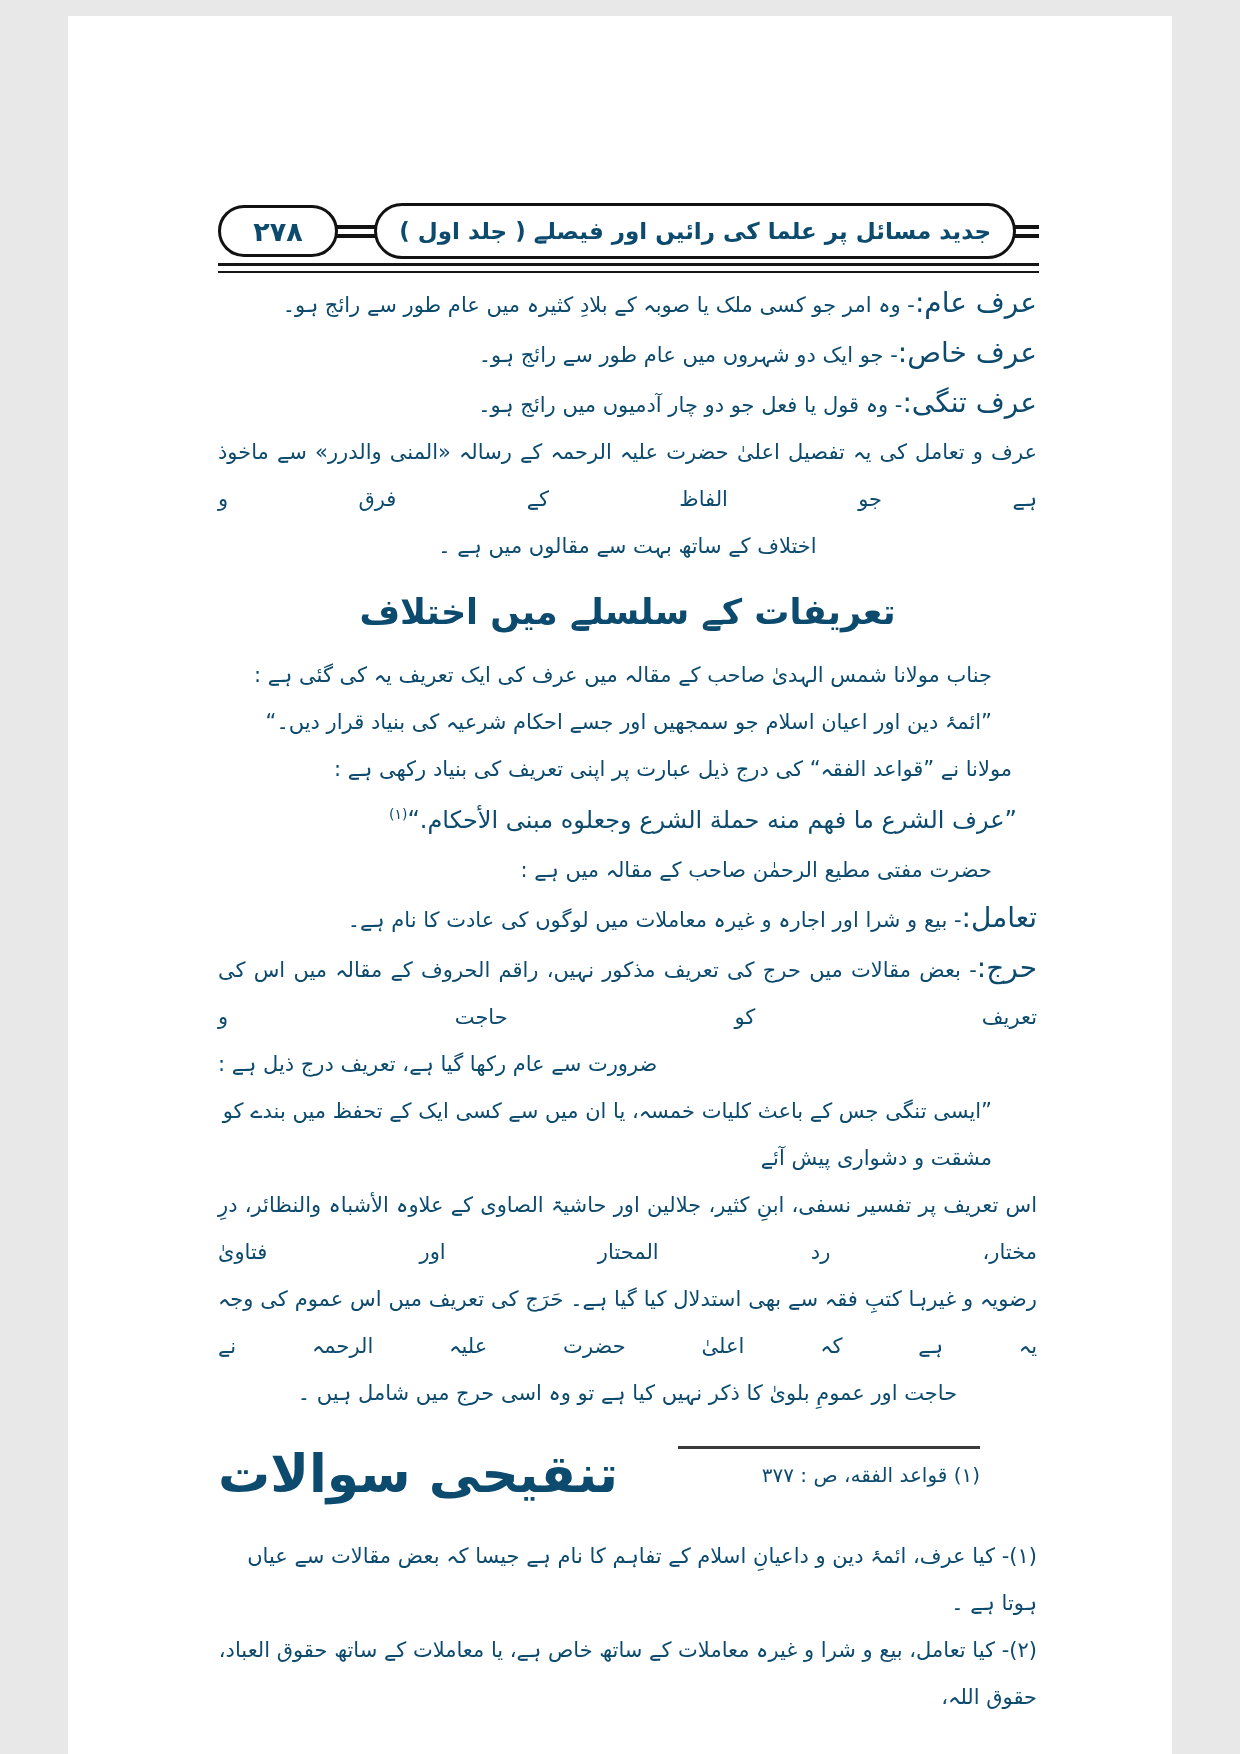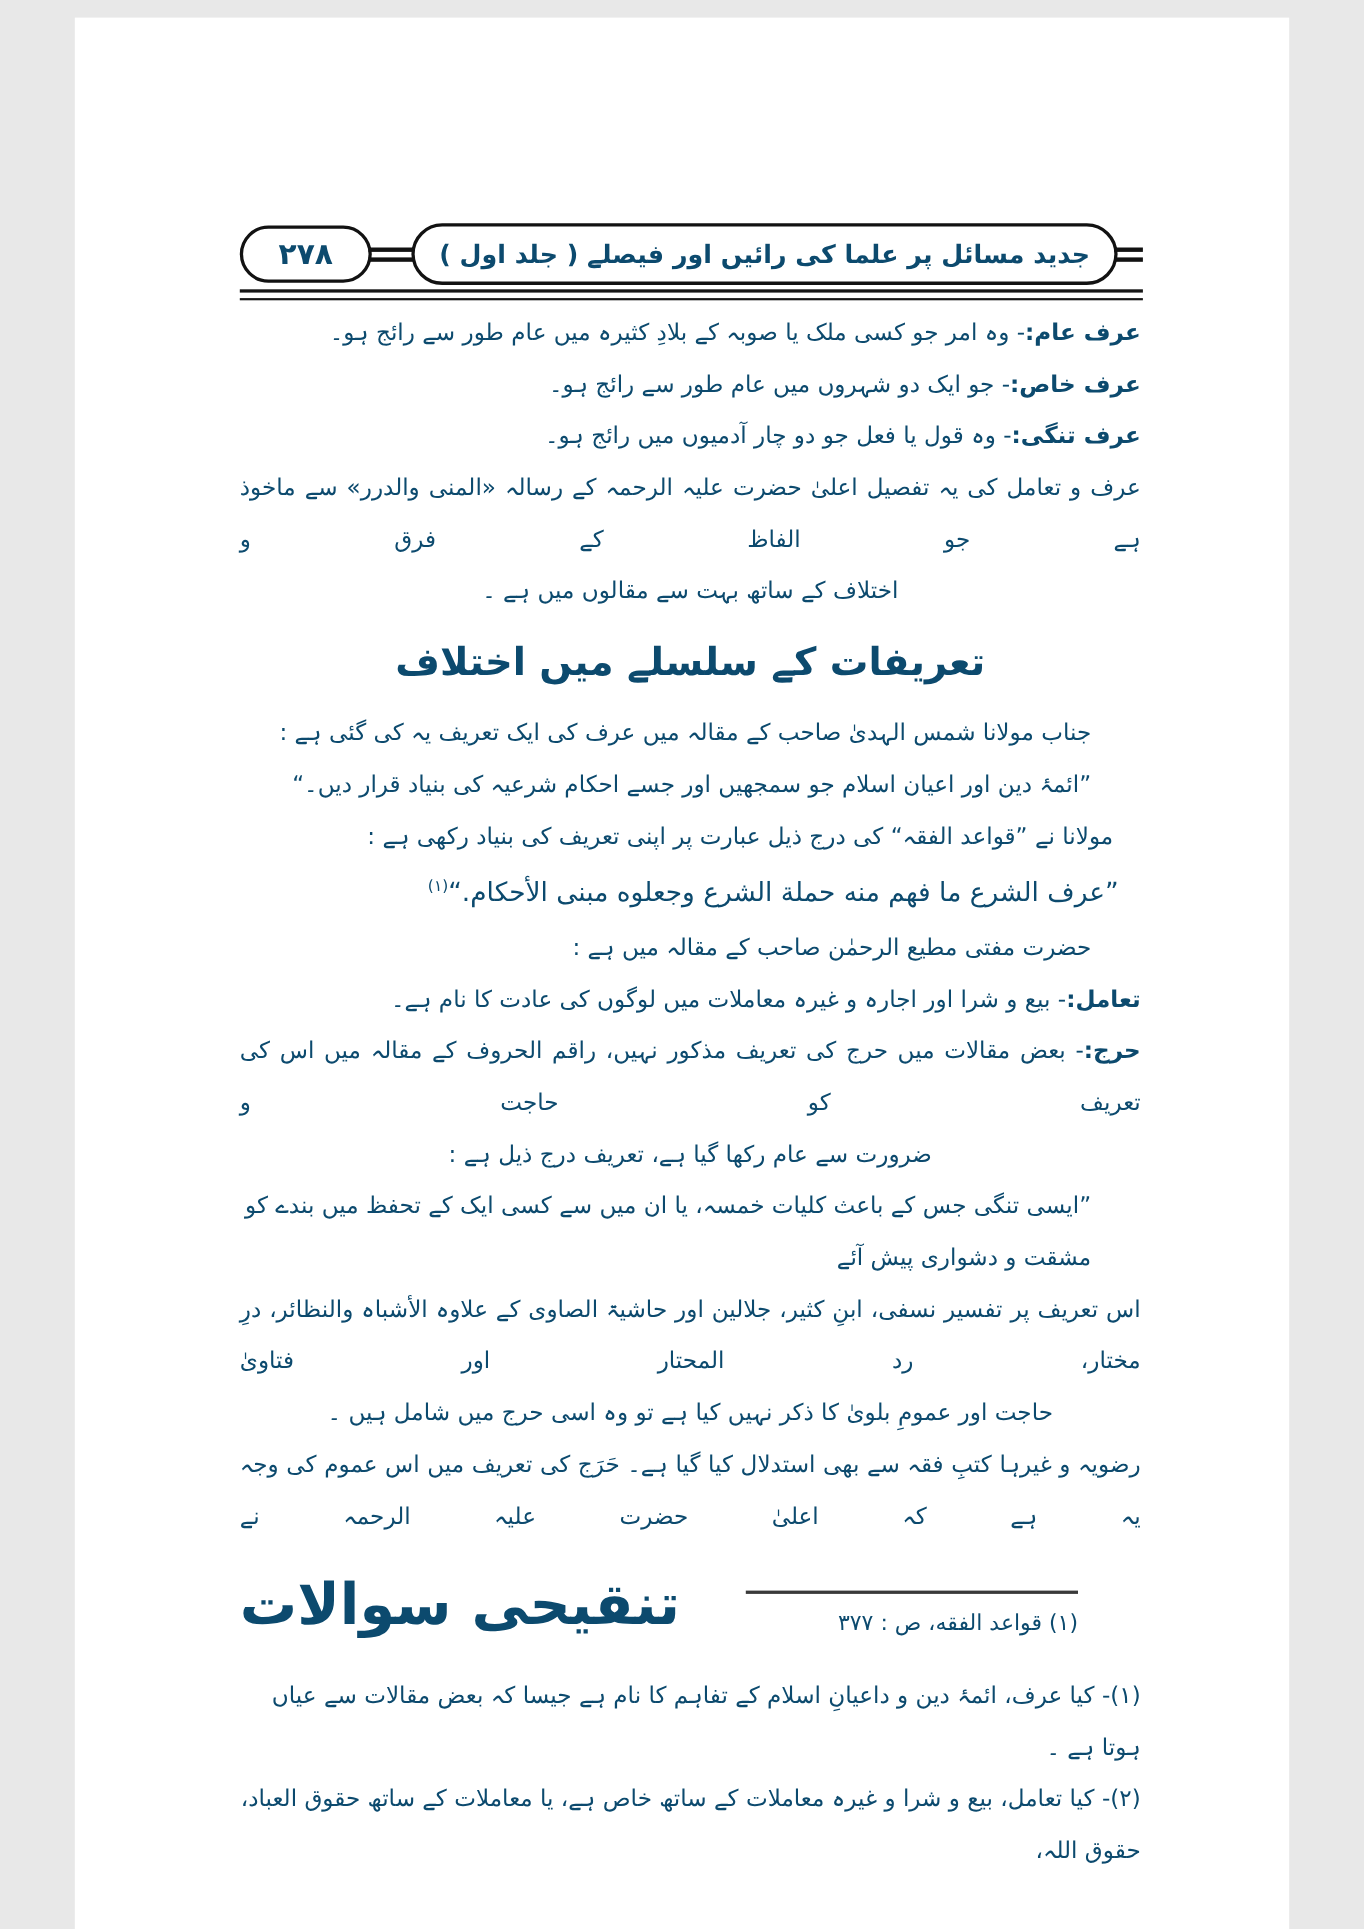--- a/index.html
+++ b/index.html
@@ -30,26 +30,26 @@
     position:absolute;top:247px;left:150px;right:133px;height:5px;
     border-top:3px solid #161616;border-bottom:2px solid #161616;
   }
   
   .body{
     position:absolute;top:263px;left:150px;right:135px;
     direction:rtl;text-align:right;
     font-size:21px;line-height:47px;
   }
   .line{min-height:47px;}
-  .term{font-size:21px;font-weight:bold;line-height:47px;}
+  .term{font-size:28px;font-weight:normal;line-height:47px;}
   .ind45{padding-right:45px;}
   .ind25{padding-right:25px;}
   .ind20{padding-right:20px;}
   .jstretch{text-align:justify;text-align-last:justify;}
-  .align-left{text-align:center;}
+  .align-left{text-align:left;}
   .align-center{text-align:center;}
   .section-heading{
     text-align:center;font-size:35px;font-weight:bold;line-height:64px;
     margin:10px 0 8px 0;
   }
   .arabic-line{font-size:24px;line-height:54px;}
   .fn-marker{font-size:14px;vertical-align:super;line-height:0;}
   .big-heading{
     text-align:left;font-size:52px;font-weight:bold;line-height:106px;
     margin:4px 0 6px 0;
@@ -115,22 +115,22 @@
     </div>
 
     <div class="line jstretch">
       <span class="term">حرج:</span><span>- بعض مقالات میں حرج کی تعریف مذکور نہیں، راقم الحروف کے مقالہ میں اس کی تعریف کو حاجت و</span>
     </div>
     <div class="line align-left">ضرورت سے عام رکھا گیا ہے، تعریف درج ذیل ہے :</div>
 
     <div class="line ind45">”ایسی تنگی جس کے باعث کلیات خمسہ، یا ان میں سے کسی ایک کے تحفظ میں بندے کو مشقت و دشواری پیش آئے</div>
 
     <div class="line jstretch">اس تعریف پر تفسیر نسفی، ابنِ کثیر، جلالین اور حاشیۃ الصاوی کے علاوہ الأشباہ والنظائر، درِ مختار، رد المحتار اور فتاویٰ</div>
+    <div class="line jstretch">رضویہ و غیرہا کتبِ فقہ سے بھی استدلال کیا گیا ہے۔ حَرَج کی تعریف میں اس عموم کی وجہ یہ ہے کہ اعلیٰ حضرت علیہ الرحمہ نے</div>
     <div class="line align-center">حاجت اور عمومِ بلویٰ کا ذکر نہیں کیا ہے تو وہ اسی حرج میں شامل ہیں ۔</div>
-    <div class="line jstretch">رضویہ و غیرہا کتبِ فقہ سے بھی استدلال کیا گیا ہے۔ حَرَج کی تعریف میں اس عموم کی وجہ یہ ہے کہ اعلیٰ حضرت علیہ الرحمہ نے</div>
 
     <div class="big-heading">تنقیحی سوالات</div>
 
     <div class="line">(۱)- کیا عرف، ائمۂ دین و داعیانِ اسلام کے تفاہم کا نام ہے جیسا کہ بعض مقالات سے عیاں ہوتا ہے ۔</div>
     <div class="line">(۲)- کیا تعامل، بیع و شرا و غیرہ معاملات کے ساتھ خاص ہے، یا معاملات کے ساتھ حقوق العباد، حقوق اللہ،</div>
 
   </div>
 
   <div class="footnote">
     <div class="fn-rule"></div>

